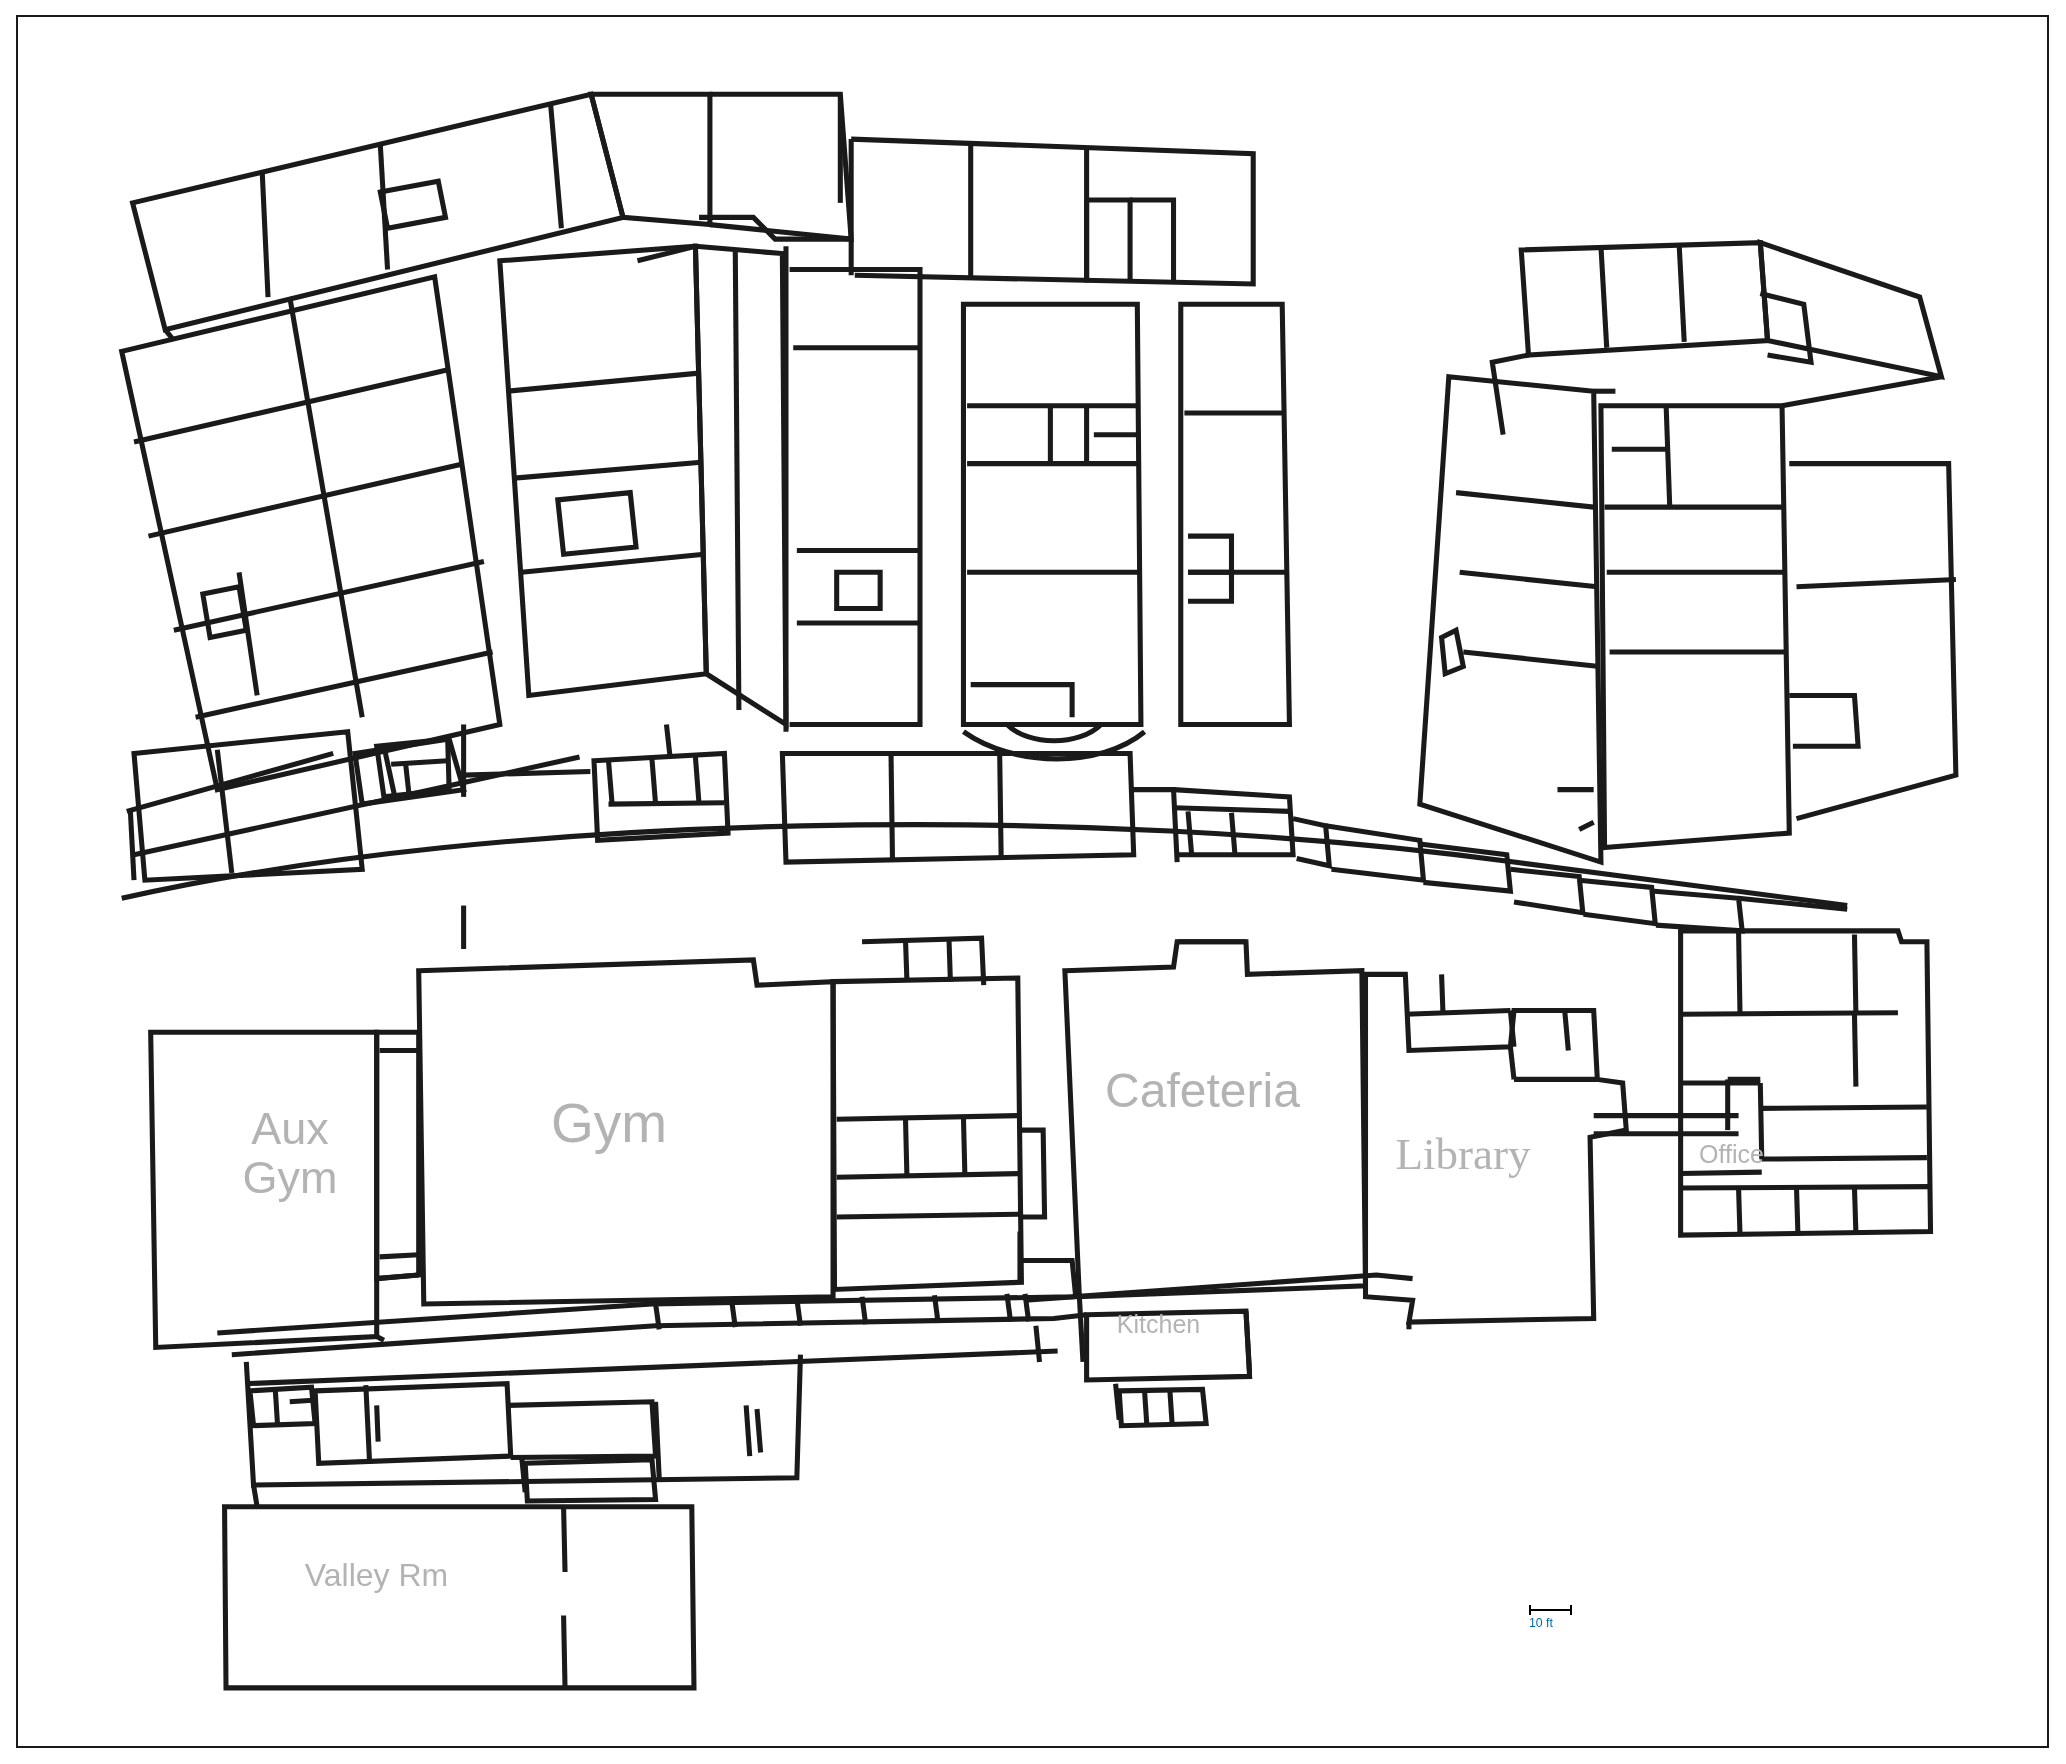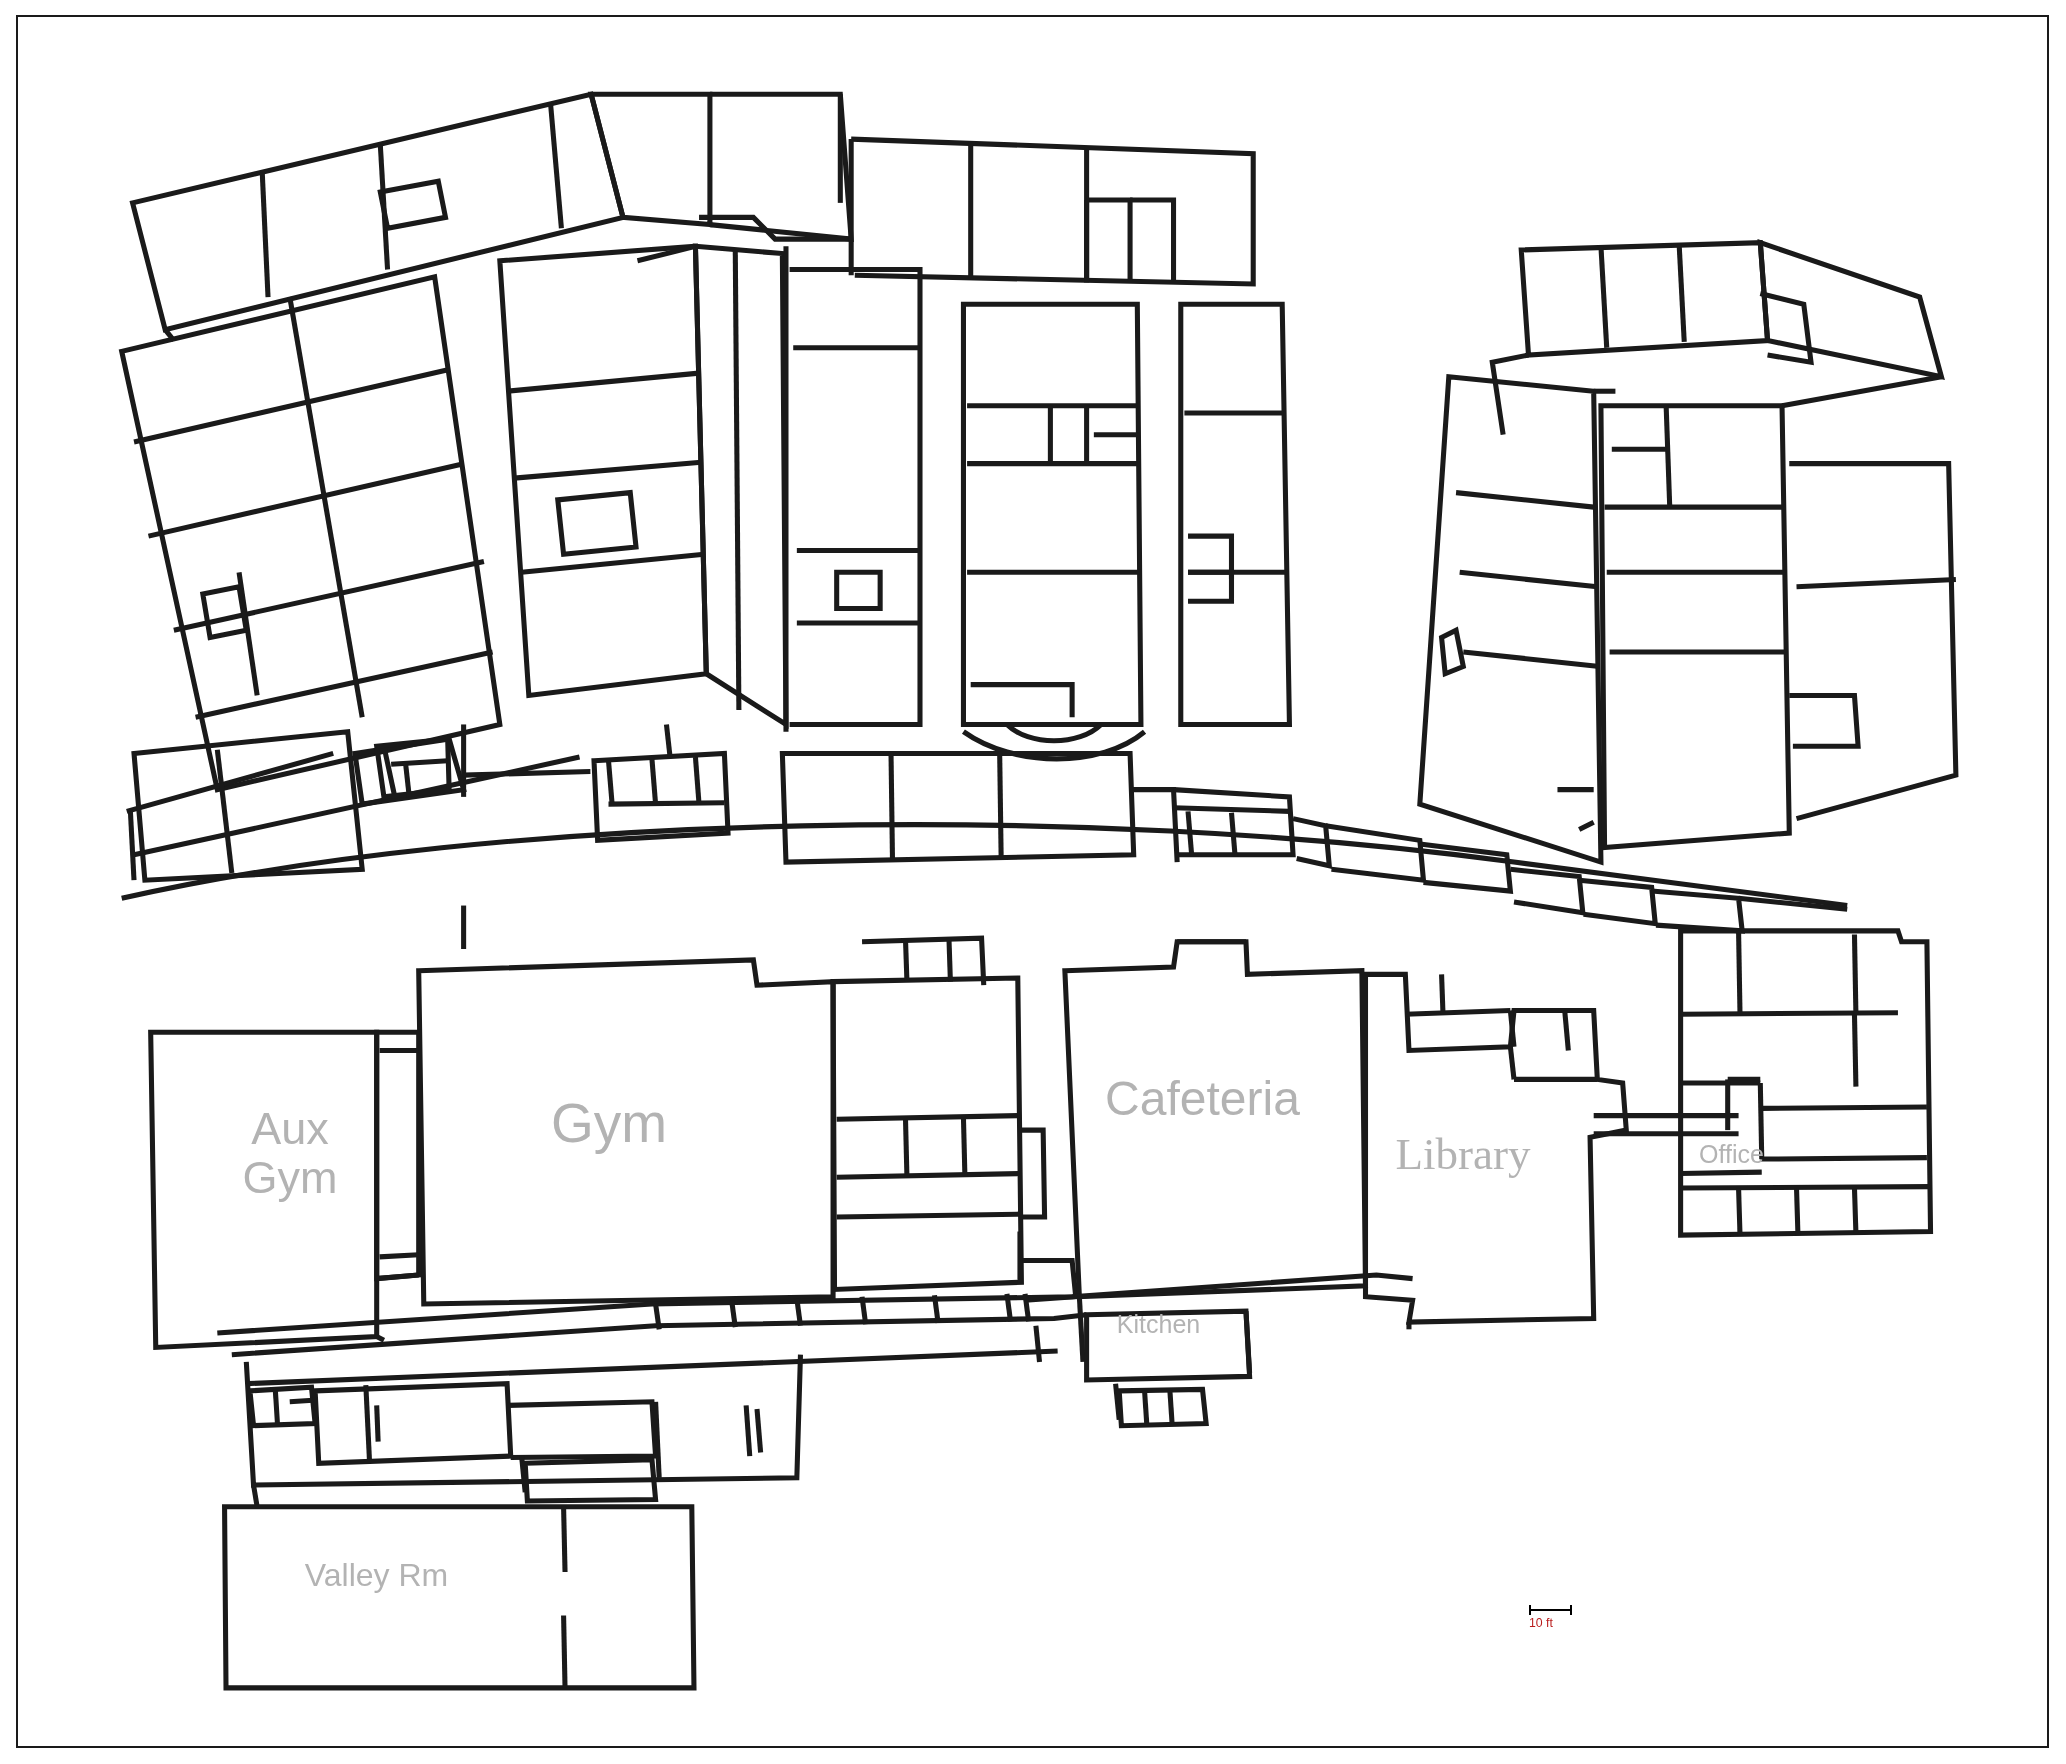--- a/index.html
+++ b/index.html
@@ -53,21 +53,20 @@
     left: 493px;
     top: 1094px;
     width: 232px;
     font-size: 55px;
   }
   #label-cafeteria {
     left: 1043px;
     top: 1065px;
     width: 319px;
     font-size: 48px;
-    margin-top: 8px;
   }
   #label-library {
     left: 1347px;
     top: 1130px;
     width: 232px;
     font-size: 45px;
     font-family: Liberation Serif, serif;
   }
   #label-office {
     left: 1659px;
@@ -116,21 +115,21 @@
     position: absolute;
     left: 0;
     right: 0;
     top: 3.6px;
     height: 2.2px;
     background: #000;
   }
   #scale-bar .scale-text {
     margin-top: 0.7px;
     font-size: 12.3px;
-    color: #b91c1c;
+    color: #0369a1;
     text-align: left;
     font-family: "Liberation Sans", sans-serif;
   }
 </style>
 </head>
 <body>
 
 <div id="page">
 
   <div id="frame"></div>

